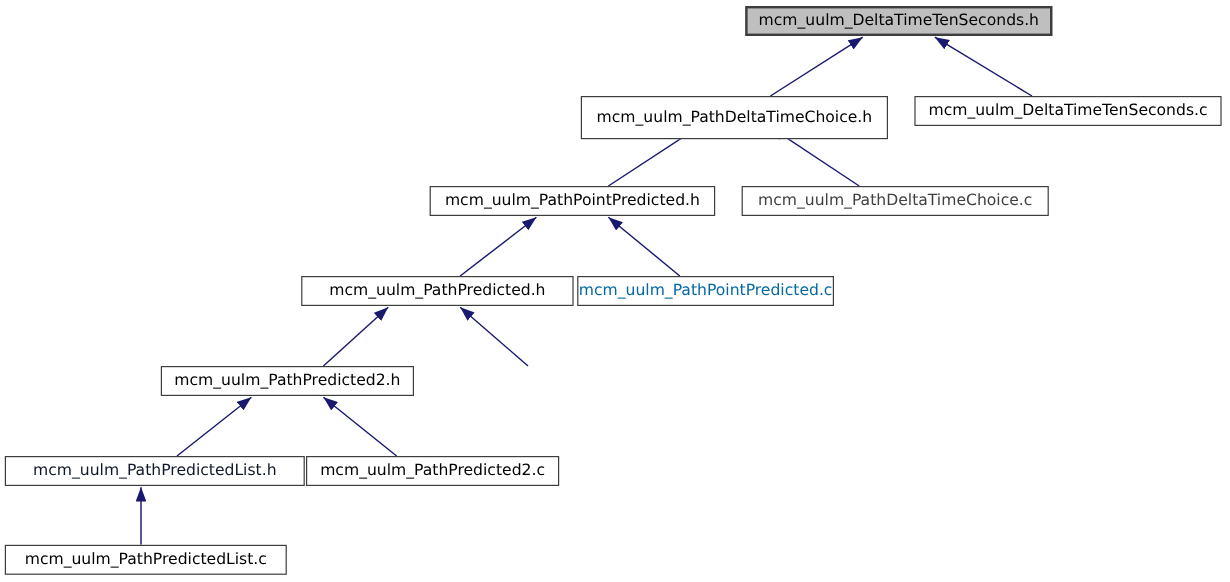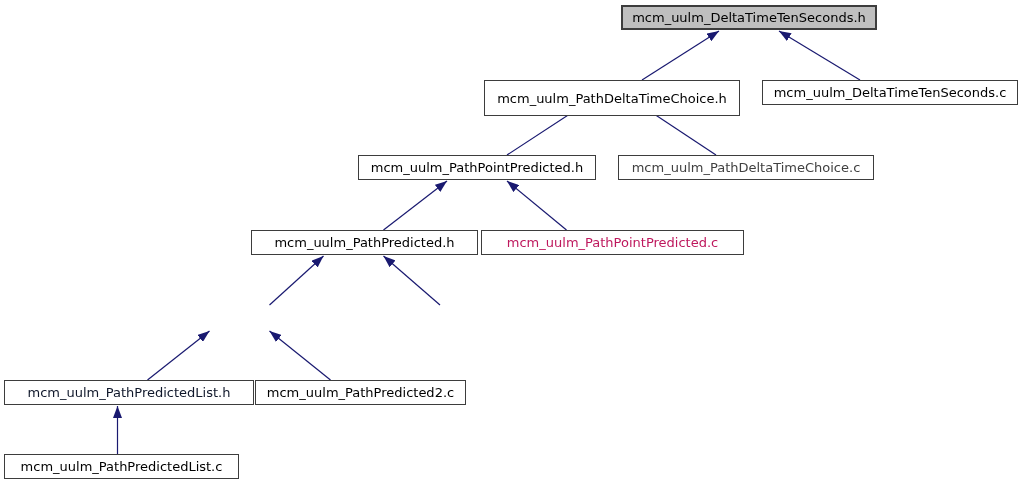--- a/index.html
+++ b/index.html
@@ -73,22 +73,23 @@
   <div class="node" id="node-pdtc_h" style="left: 484px; top: 80px; width: 256px; height: 36px; background: rgb(255, 255, 255); border-color: rgb(61, 61, 61); color: rgb(0, 0, 0);">mcm_uulm_PathDeltaTimeChoice.h</div>
 
   <div class="node" id="node-dtts_c" style="left: 762px; top: 80px; width: 256px; height: 25px; background: rgb(255, 255, 255); border-color: rgb(61, 61, 61); color: rgb(0, 0, 0);">mcm_uulm_DeltaTimeTenSeconds.c</div>
 
   <div class="node" id="node-pppr_h" style="left: 358px; top: 155px; width: 238px; height: 25px; background: rgb(255, 255, 255); border-color: rgb(61, 61, 61); color: rgb(0, 0, 0);">mcm_uulm_PathPointPredicted.h</div>
 
   <div class="node" id="node-pdtc_c" style="left: 618px; top: 155px; width: 256px; height: 25px; background: rgb(255, 255, 255); border-color: rgb(61, 61, 61); color: #404040;">mcm_uulm_PathDeltaTimeChoice.c</div>
 
   <div class="node" id="node-ppr_h" style="left: 251px; top: 230px; width: 227px; height: 25px; background: rgb(255, 255, 255); border-color: rgb(61, 61, 61); color: rgb(0, 0, 0);">mcm_uulm_PathPredicted.h</div>
 
-  <div class="node" id="node-pppr_c" style="left: 481px; top: 230px; width: 263px; height: 25px; background: rgb(255, 255, 255); border-color: rgb(61, 61, 61); color: #be185d;">mcm_uulm_PathPointPredicted.c</div>
+  <div class="node" id="node-pppr_c" style="left: 481px; top: 230px; width: 214px; height: 25px; background: rgb(255, 255, 255); border-color: rgb(61, 61, 61); color: #0369a1;">mcm_uulm_PathPointPredicted.c</div>
 
+  <div class="node" id="node-ppr2_h" style="left: 134px; top: 305px; width: 211px; height: 25px; background: rgb(255, 255, 255); border-color: rgb(61, 61, 61); color: rgb(0, 0, 0);">mcm_uulm_PathPredicted2.h</div>
 
 
   <div class="node" id="node-pprl_h" style="left: 4px; top: 380px; width: 250px; height: 25px; background: rgb(255, 255, 255); border-color: rgb(61, 61, 61); color: #0f172a;">mcm_uulm_PathPredictedList.h</div>
 
   <div class="node" id="node-ppr2_c" style="left: 255px; top: 380px; width: 211px; height: 25px; background: rgb(255, 255, 255); border-color: rgb(61, 61, 61); color: rgb(0, 0, 0);">mcm_uulm_PathPredicted2.c</div>
 
   <div class="node" id="node-pprl_c" style="left: 4px; top: 454px; width: 235px; height: 25px; background: rgb(255, 255, 255); border-color: rgb(61, 61, 61); color: rgb(0, 0, 0);">mcm_uulm_PathPredictedList.c</div>
 
 </div>
 

